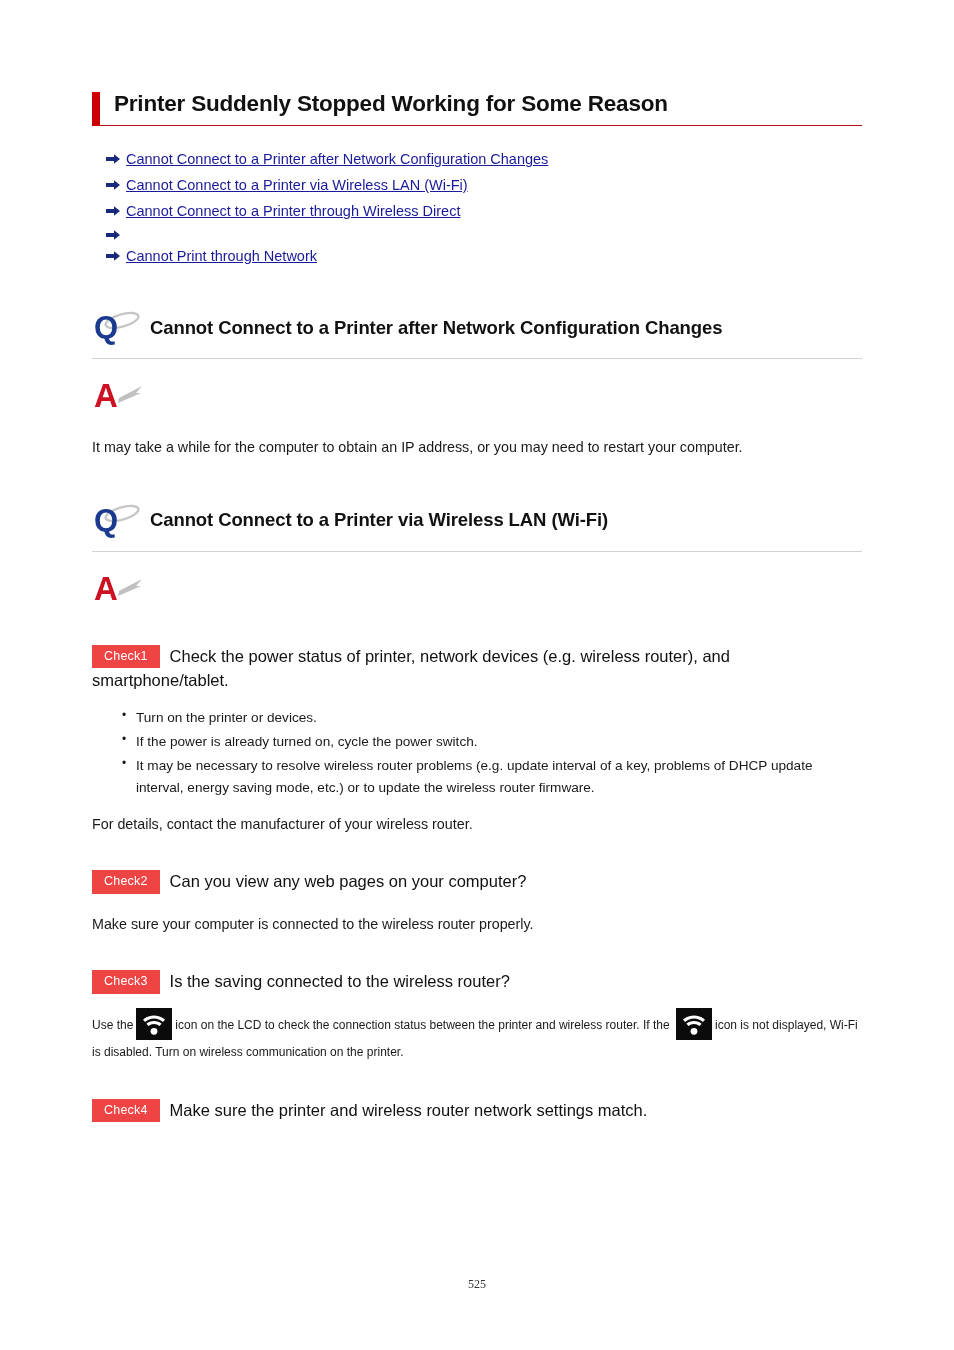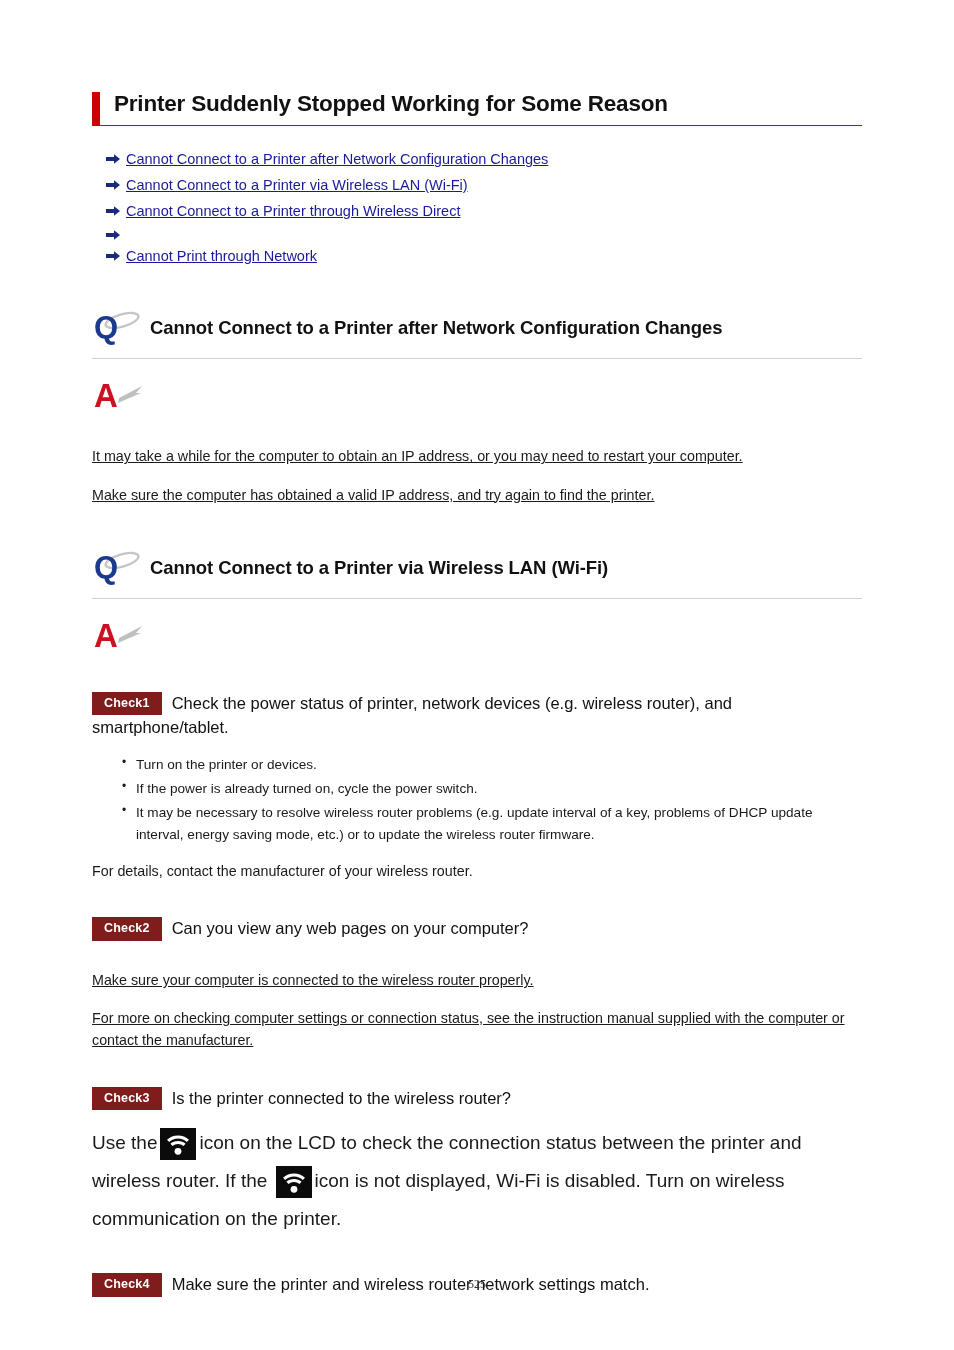--- a/index.html
+++ b/index.html
@@ -114,42 +114,41 @@
   }
   .a-row .qa-icon { height: 42px; }
 
   
   p.body {
     font-size: 14.3px;
     line-height: 1.55;
     color: #1a1a1a;
     margin: 0 0 16px 0;
   }
-  .para-group { margin-top: 28px; text-decoration: underline; }
+  .para-group { margin-top: 19px; }
 
   
   .check-section { margin-top: 34px; }
   .check-head {
     font-size: 16.5px;
     line-height: 1.5;
     color: #111111;
     margin: 0 0 2px 0;
   }
   .check-badge {
     display: inline-block;
-    background: #7f1d1d;
+    background: #ef4444;
     color: #ffffff;
     font-size: 12.5px;
     line-height: 1;
     padding: 5px 12px 6px 12px;
     margin-right: 10px;
     vertical-align: 2px;
     letter-spacing: 0.2px;
     white-space: nowrap;
-    font-weight: bold;
   }
   .check-title { font-size: 16.5px; text-align: right; }
 
   
   ul.bullets {
     margin: 14px 0 14px 30px;
     padding: 0;
     list-style: none;
   }
   ul.bullets li {
@@ -178,21 +177,21 @@
     vertical-align: -11px;
     margin: 0 3px;
     position: relative;
   }
   .wifi-chip svg {
     position: absolute;
     left: 4px;
     top: 3px;
   }
   .inline-flow {
-    font-size: 19px;
+    font-size: 12px;
     line-height: 2.0;
     color: #1a1a1a;
     margin: 14px 0 0 0;
   }
 
   
   .page-number {
     position: absolute;
     left: 0;
     right: 0;
@@ -269,21 +268,20 @@
       <div class="a-row">
         <span class="qa-icon">
           <svg width="58" height="42" viewBox="0 0 58 42">
             <path d="M27 24 L50 12 L44 19 L49 19 L26 29 Z" fill="#c0c0c0"></path>
             <text x="2" y="33" font-family="Liberation Sans, sans-serif" font-size="33" font-weight="bold" fill="#cc1122">A</text>
           </svg>
         </span>
       </div>
       <div class="para-group">
         <p class="body">It may take a while for the computer to obtain an IP address, or you may need to restart your computer.</p>
-        <p class="body">Make sure the computer has obtained a valid IP address, and try again to find the printer.</p>
       </div>
     </div>
 
     <div class="q-block">
       <div class="q-head">
         <span class="qa-icon">
           <svg width="58" height="40" viewBox="0 0 58 40">
             <ellipse cx="30" cy="13.5" rx="17" ry="6.2" fill="none" stroke="#c6c6c6" stroke-width="2.4" transform="rotate(-16 30 13.5)"></ellipse>
             <text x="2" y="31" font-family="Liberation Sans, sans-serif" font-size="31" font-weight="bold" fill="#1a3a8f">Q</text>
           </svg>
@@ -310,27 +308,26 @@
         </ul>
         <p class="body">For details, contact the manufacturer of your wireless router.</p>
       </div>
 
       <div class="check-section">
         <p class="check-head">
           <span class="check-badge">Check2</span><span class="check-title">Can you view any web pages on your computer?</span>
         </p>
         <div class="para-group">
           <p class="body">Make sure your computer is connected to the wireless router properly.</p>
-          <p class="body">For more on checking computer settings or connection status, see the instruction manual supplied with the computer or contact the manufacturer.</p>
         </div>
       </div>
 
       <div class="check-section">
         <p class="check-head">
-          <span class="check-badge">Check3</span><span class="check-title">Is the printer connected to the wireless router?</span>
+          <span class="check-badge">Check3</span><span class="check-title">Is the saving connected to the wireless router?</span>
         </p>
         <p class="inline-flow"><span>Use the</span><span class="wifi-chip"><svg width="28" height="26" viewBox="0 0 28 26">
                 <path d="M14 7.5c3.4 0 6.5 1.3 8.8 3.5l2.2-2.3C22.1 5.9 18.2 4.4 14 4.4S5.9 5.9 3 8.7l2.2 2.3C7.5 8.8 10.6 7.5 14 7.5z" fill="#ffffff"></path>
                 <path d="M14 13c2.1 0 4 .8 5.4 2.1l2.2-2.3C19.7 11 17 10 14 10s-5.7 1-7.6 2.8l2.2 2.3C10 13.8 11.9 13 14 13z" fill="#ffffff"></path>
                 <circle cx="14" cy="20.3" r="3.4" fill="#ffffff"></circle>
               </svg></span><span>icon on the LCD to check the connection status between the printer and wireless router. If the</span> <span class="wifi-chip"><svg width="28" height="26" viewBox="0 0 28 26">
                 <path d="M14 7.5c3.4 0 6.5 1.3 8.8 3.5l2.2-2.3C22.1 5.9 18.2 4.4 14 4.4S5.9 5.9 3 8.7l2.2 2.3C7.5 8.8 10.6 7.5 14 7.5z" fill="#ffffff"></path>
                 <path d="M14 13c2.1 0 4 .8 5.4 2.1l2.2-2.3C19.7 11 17 10 14 10s-5.7 1-7.6 2.8l2.2 2.3C10 13.8 11.9 13 14 13z" fill="#ffffff"></path>
                 <circle cx="14" cy="20.3" r="3.4" fill="#ffffff"></circle>
               </svg></span><span>icon is not displayed, Wi-Fi is disabled. Turn on wireless communication on the printer.</span></p>

